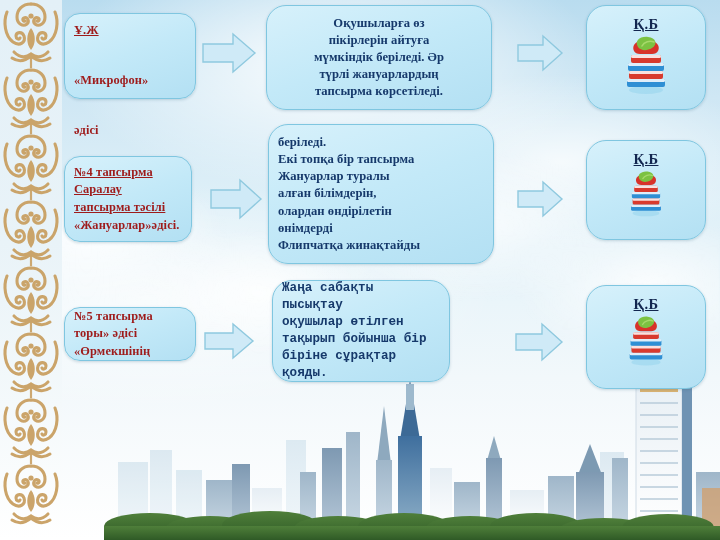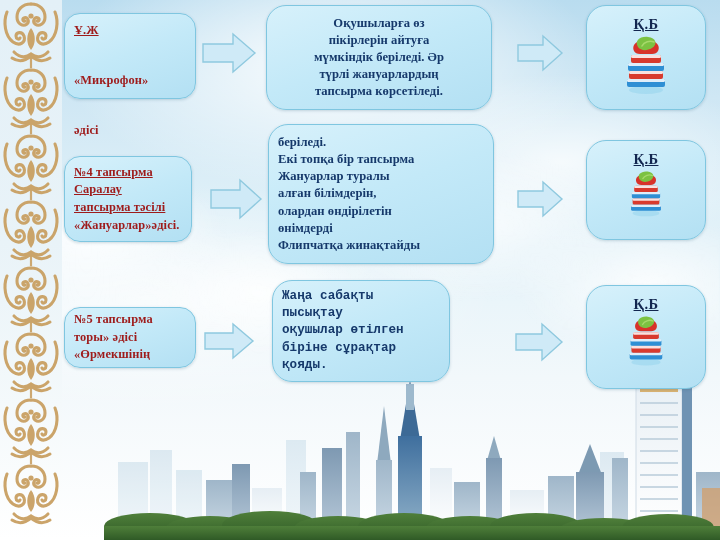--- a/index.html
+++ b/index.html
@@ -352,36 +352,37 @@
             <rect x="13" y="20" width="30" height="3" rx="1.5" fill="#ffffff" opacity=".85"></rect>
             <path d="M22 19 C 16 19 14 14 16 10 C 18 6 24 5 28 8 C 32 5 38 6 40 10
                      C 42 14 40 19 34 19 Z" fill="#d8322a"></path>
             <path d="M20 12 C 16 6 22 1 30 2 C 38 3 40 9 34 13 C 29 16 23 16 20 12 Z" fill="#7cc242"></path>
             <path d="M24 11 C 26 7 32 5 36 7" fill="none" stroke="#a7d96b" stroke-width="1.6" stroke-linecap="round"></path>
           </g>
         </svg>
       </div>
     </div>
 
-    <div class="box left" style="left:64px;top:307px;width:132px;height:61px;">
+    <div class="box left" style="left:64px;top:307px;width:132px;height:54px;">
       <div class="line">№5 тапсырма</div>
       <div class="line">торы» әдісі</div>
       <div class="line">«Өрмекшінің</div>
     </div>
 
     <div class="arrow" style="left:203px;top:322px;">
       <svg width="52" height="38" viewBox="0 0 52 38">
         <polygon points="2,11 30,11 30,2 50,19 30,36 30,27 2,27" fill="#cfeaf7" stroke="#8fc9df" stroke-width="1.4"></polygon>
       </svg>
     </div>
 
     <div class="box mid left-align" style="left:272px;top:280px;width:178px;height:102px;font-family:Liberation Mono, monospace;">
       <div class="mline">Жаңа сабақты</div>
       <div class="mline">пысықтау</div>
       <div class="mline">оқушылар өтілген</div>
+      <div class="mline">тақырып бойынша бір</div>
       <div class="mline">біріне сұрақтар қояды.</div>
     </div>
 
     <div class="arrow" style="left:514px;top:322px;">
       <svg width="50" height="40" viewBox="0 0 50 40">
         <polygon points="2,12 28,12 28,2 48,20 28,38 28,28 2,28" fill="#cfeaf7" stroke="#8fc9df" stroke-width="1.4"></polygon>
       </svg>
     </div>
 
     <div class="box right" style="left:586px;top:285px;width:120px;height:104px;">

